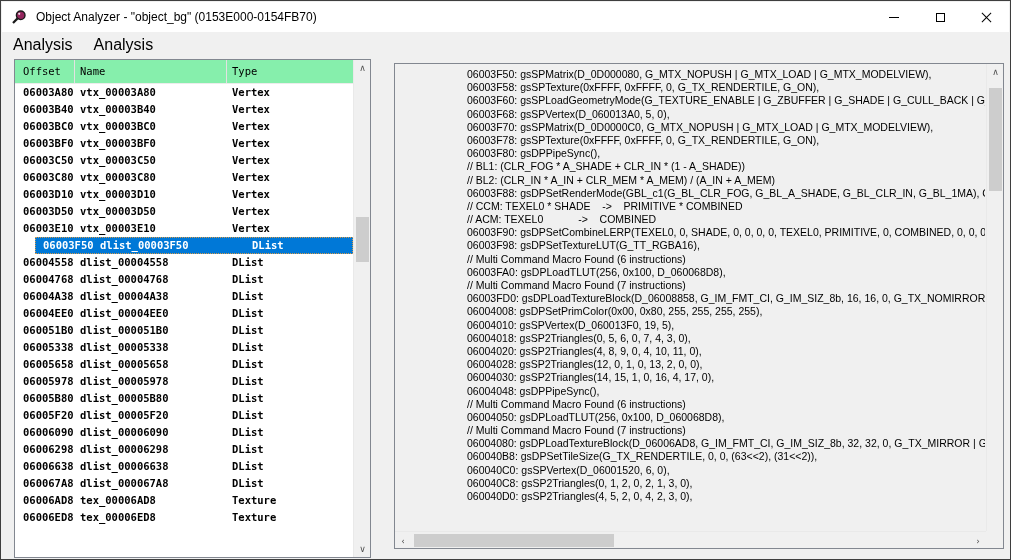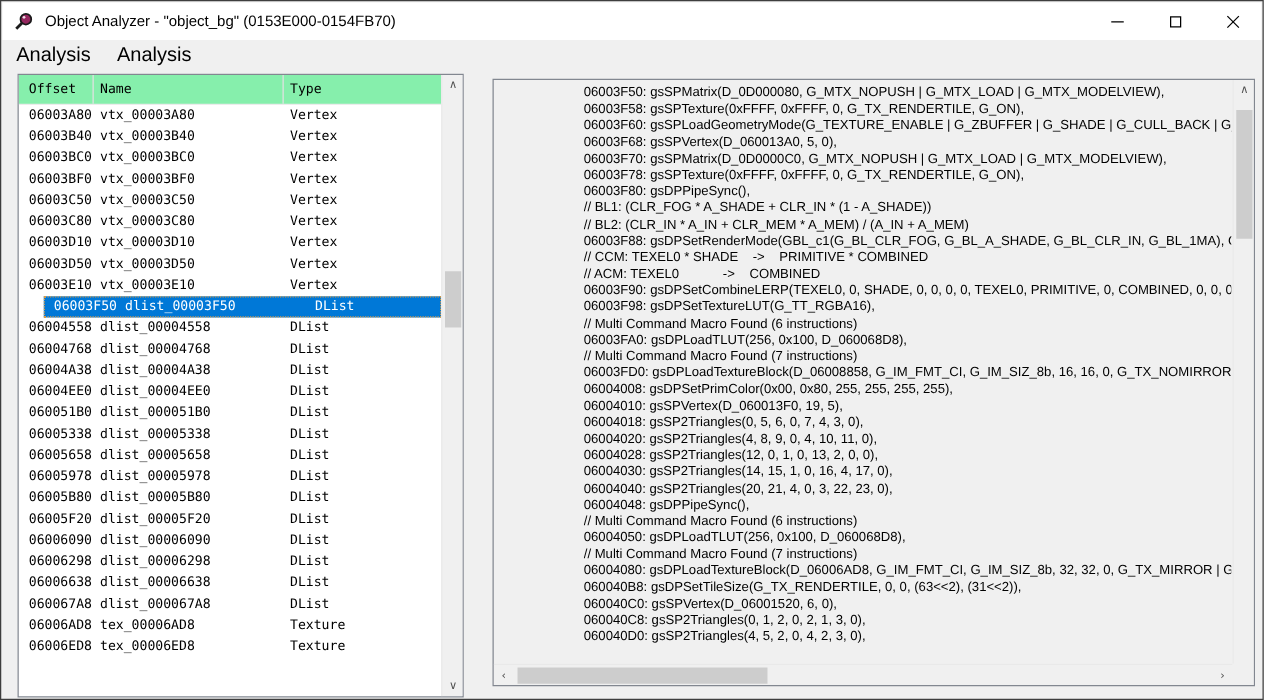--- a/index.html
+++ b/index.html
@@ -32,21 +32,21 @@
   .listview {
     position:absolute; left:13px; top:58px; width:357px; height:499px;
     background:#fff; border:1px solid #828790; overflow:hidden;
     font-family:"DejaVu Sans Mono", monospace; font-size:10.5px;
   }
   .lv-header { position:absolute; left:0; top:0; right:17px; height:24px; background:#86efac; border-bottom:1px solid #ECECEC; display:flex; }
   .lv-hcell { line-height:23px; color:#000; border-right:1px solid #E2E2E2; }
   .lv-hcell.c-offset { width:60px; padding-left:8px; }
   .lv-hcell.c-name { width:152px; padding-left:5px; }
   .lv-hcell.c-type { flex:1; padding-left:5px; border-right:none; }
-  .lv-rows { position:absolute; left:0; top:24px; right:17px; bottom:0; overflow:hidden; }
+  .lv-rows { position:absolute; left:0; top:24px; right:17px; bottom:0; overflow:hidden;font-weight:bold; }
   .lv-row { height:17px; line-height:17px; white-space:nowrap; color:#000; }
   .lv-row.selected { background:var(--selection,#0078D7); color:#fff; outline:1px dotted #D49A4A; outline-offset:-1px;margin-left:20px; }
   .cell { display:inline-block; vertical-align:top; }
   .cell.offset { width:60px; padding-left:8px; }
   .cell.name { width:152px; padding-left:5px; }
   .cell.type { padding-left:5px; }
   
   .sb { background:#F0F0F0; position:absolute; }
   .sb-v { top:0; right:0; width:17px; bottom:0; border-left:1px solid #E9E9E9; }
   .sb-btn { position:absolute; width:17px; height:16px; color:#505050; font-size:9px; display:flex; align-items:center; justify-content:center; font-family:"DejaVu Sans", sans-serif; }
@@ -162,21 +162,20 @@
         <div class="code-line">// Multi Command Macro Found (6 instructions)</div>
         <div class="code-line">06003FA0: gsDPLoadTLUT(256, 0x100, D_060068D8),</div>
         <div class="code-line">// Multi Command Macro Found (7 instructions)</div>
         <div class="code-line">06003FD0: gsDPLoadTextureBlock(D_06008858, G_IM_FMT_CI, G_IM_SIZ_8b, 16, 16, 0, G_TX_NOMIRROR | G_T</div>
         <div class="code-line">06004008: gsDPSetPrimColor(0x00, 0x80, 255, 255, 255, 255),</div>
         <div class="code-line">06004010: gsSPVertex(D_060013F0, 19, 5),</div>
         <div class="code-line">06004018: gsSP2Triangles(0, 5, 6, 0, 7, 4, 3, 0),</div>
         <div class="code-line">06004020: gsSP2Triangles(4, 8, 9, 0, 4, 10, 11, 0),</div>
         <div class="code-line">06004028: gsSP2Triangles(12, 0, 1, 0, 13, 2, 0, 0),</div>
         <div class="code-line">06004030: gsSP2Triangles(14, 15, 1, 0, 16, 4, 17, 0),</div>
-        <div class="code-line">06004040: gsSP2Triangles(20, 21, 4, 0, 3, 22, 23, 0),</div>
         <div class="code-line">06004048: gsDPPipeSync(),</div>
         <div class="code-line">// Multi Command Macro Found (6 instructions)</div>
         <div class="code-line">06004050: gsDPLoadTLUT(256, 0x100, D_060068D8),</div>
         <div class="code-line">// Multi Command Macro Found (7 instructions)</div>
         <div class="code-line">06004080: gsDPLoadTextureBlock(D_06006AD8, G_IM_FMT_CI, G_IM_SIZ_8b, 32, 32, 0, G_TX_MIRROR | G_TX</div>
         <div class="code-line">060040B8: gsDPSetTileSize(G_TX_RENDERTILE, 0, 0, (63&lt;&lt;2), (31&lt;&lt;2)),</div>
         <div class="code-line">060040C0: gsSPVertex(D_06001520, 6, 0),</div>
         <div class="code-line">060040C8: gsSP2Triangles(0, 1, 2, 0, 2, 1, 3, 0),</div>
         <div class="code-line">060040D0: gsSP2Triangles(4, 5, 2, 0, 4, 2, 3, 0),</div>
       </div>

